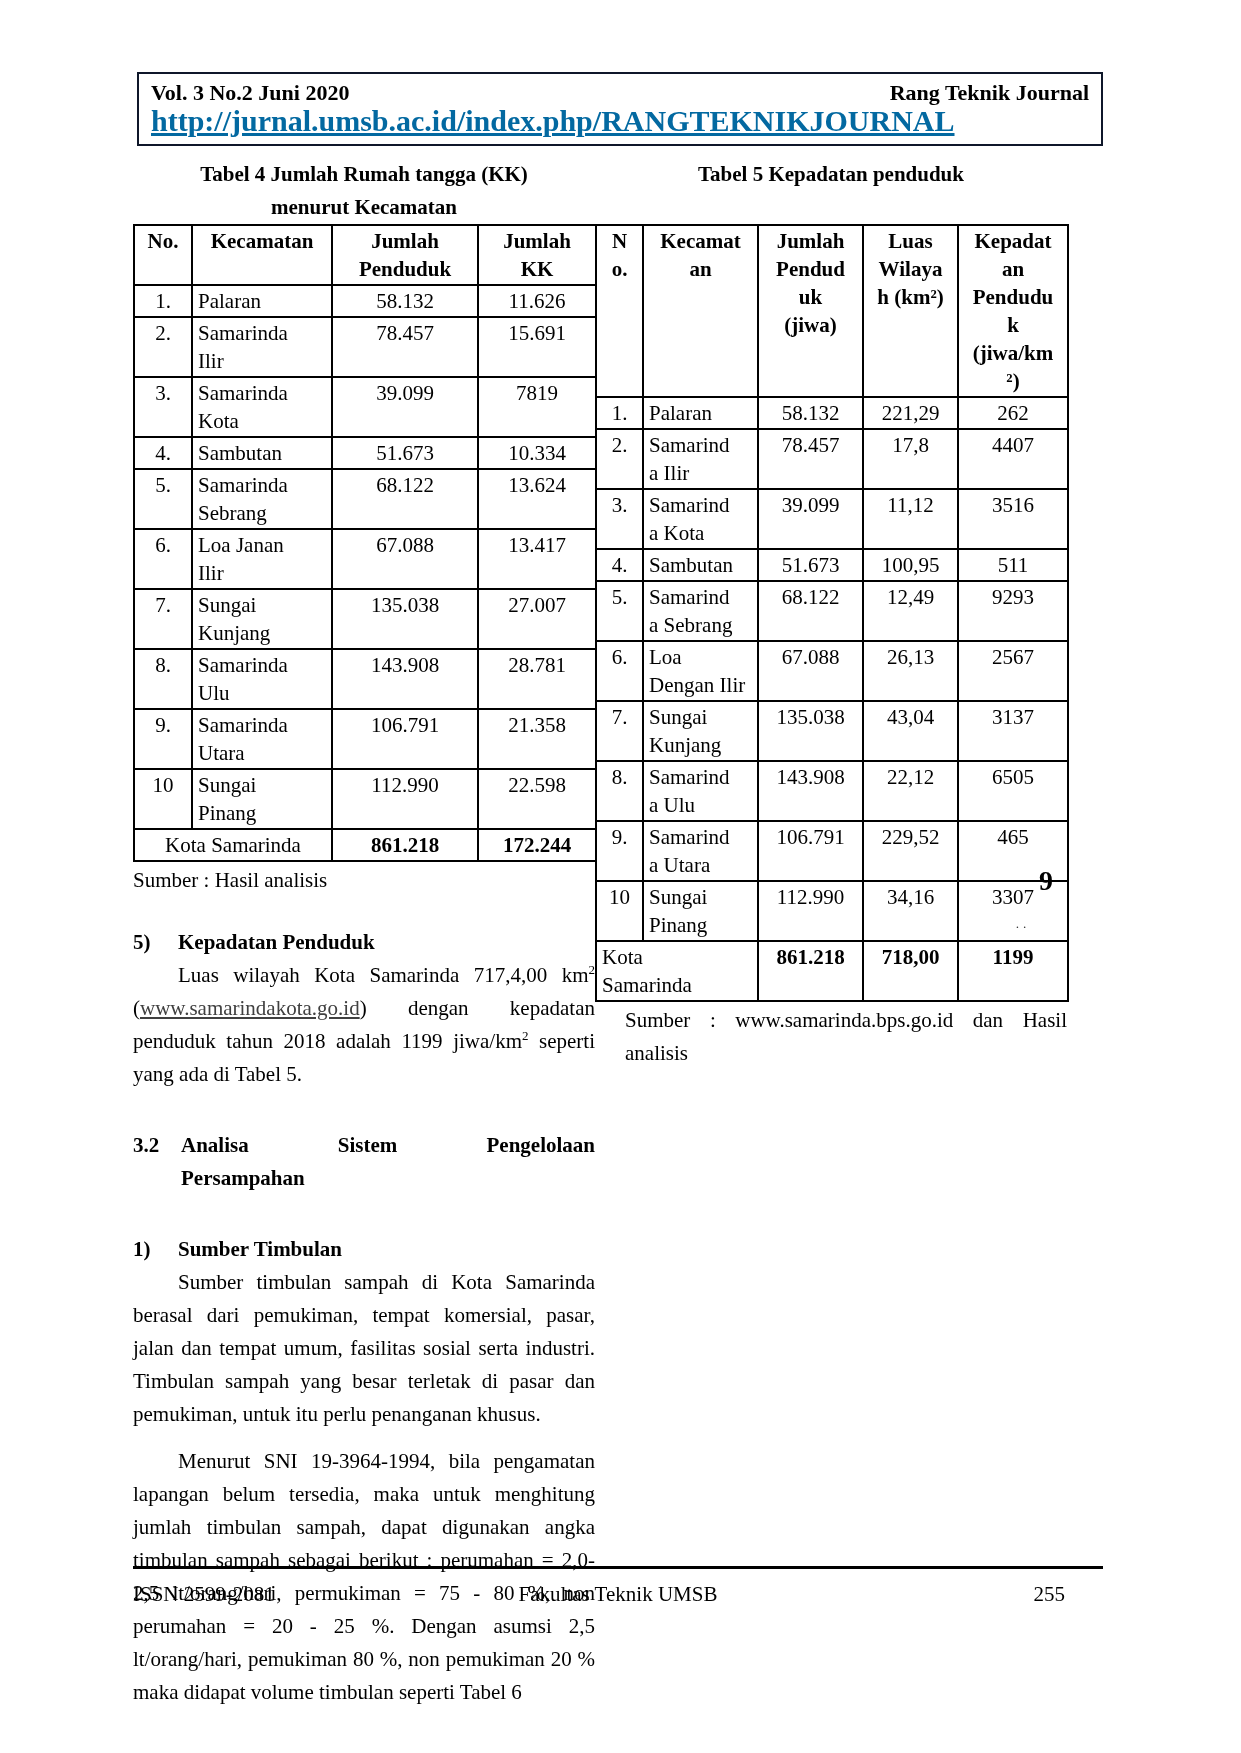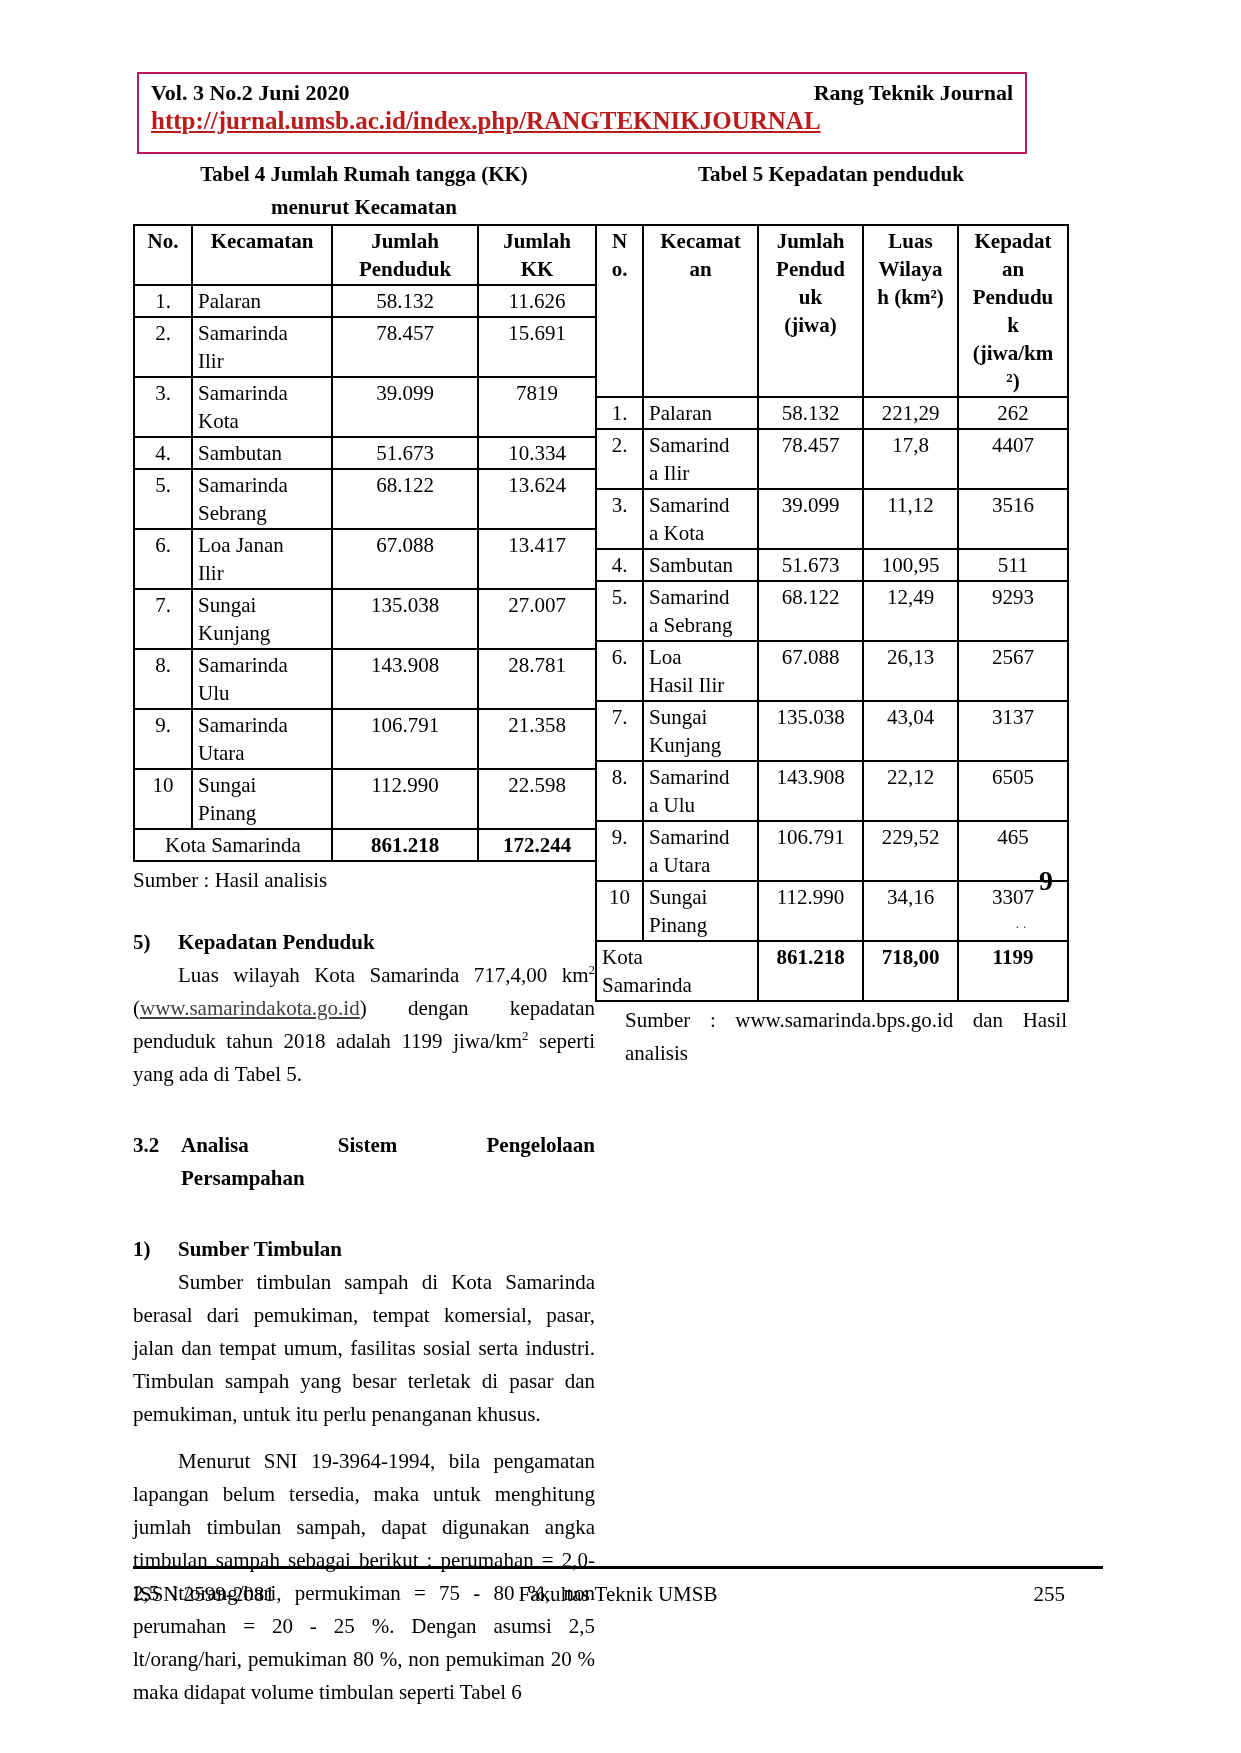--- a/index.html
+++ b/index.html
@@ -4,25 +4,25 @@
 <style>
   html,body { margin:0; padding:0; background:#e8e8e8; }
   .page {
     position:relative; width:1241px; height:1753px; margin:0 auto;
     background:#ffffff; color:#000;
     font-family:"Liberation Serif", serif; font-size:21px;
     overflow:hidden;
   }
   
   .header-box {
-    position:absolute; left:137px; top:72px; width:890px; box-sizing:border-box;
-    border:2px solid #be185d; padding:5px 12px 17px 12px;
+    position:absolute; left:137px; top:72px; width:966px; box-sizing:border-box;
+    border:2px solid #0f172a; padding:5px 12px 7px 12px;
   }
   .header-row { display:flex; justify-content:space-between; font-weight:bold; font-size:22px; line-height:28px; }
-  .header-url { display:inline-block; color:#b91c1c; font-weight:bold; font-size:25px; line-height:28px; text-decoration:underline; }
+  .header-url { display:inline-block; color:#0369a1; font-weight:bold; font-size:30px; line-height:28px; text-decoration:underline; }
   
   .columns { position:absolute; left:133px; top:158px; width:970px; display:flex; }
   .col-left  { width:462px; }
   .col-right { width:472px; }
   .table-title { text-align:center; font-weight:bold; line-height:33px; min-height:66px; }
   
   table { border-collapse:collapse; width:100%; table-layout:fixed; }
   td, th {
     border:2px solid #000; vertical-align:top;
     padding:1px 5px; line-height:28px; white-space:pre-line;
@@ -289,21 +289,21 @@
               <td>Samarind
 a Sebrang</td>
               <td class="c">68.122</td>
               <td class="c">12,49</td>
               <td class="c">9293</td>
             </tr>
 
             <tr>
               <td class="c">6.</td>
               <td>Loa
-Hasil Ilir</td>
+Dengan Ilir</td>
               <td class="c">67.088</td>
               <td class="c">26,13</td>
               <td class="c">2567</td>
             </tr>
 
             <tr>
               <td class="c">7.</td>
               <td>Sungai
 Kunjang</td>
               <td class="c">135.038</td>

